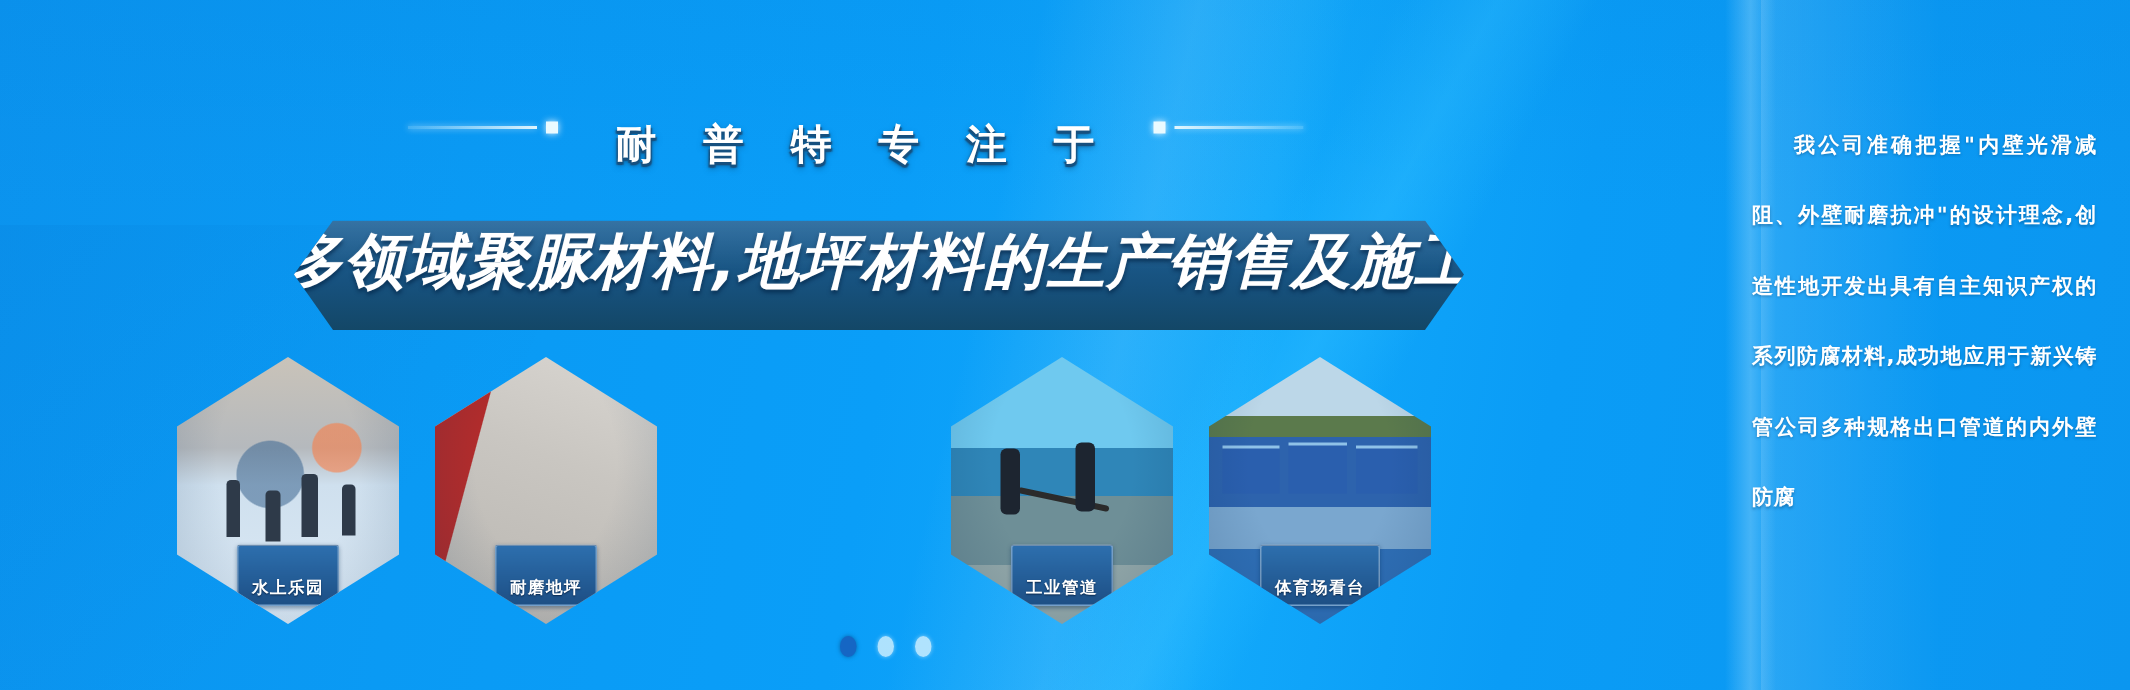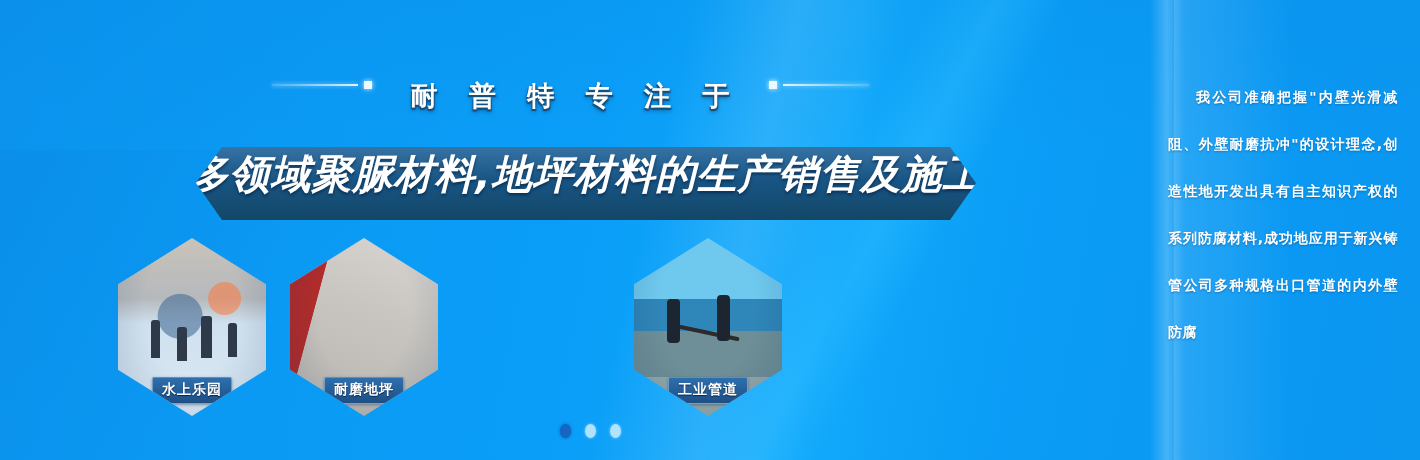--- a/index.html
+++ b/index.html
@@ -100,23 +100,23 @@
   }
   .hex .ph{ position:absolute; inset:0; }
   .hex .vign{
     position:absolute; inset:0;
     background:radial-gradient(ellipse at 50% 40%, rgba(0,0,0,0) 45%, rgba(0,40,80,0.18) 100%);
   }
   .hex-label{
     position:absolute; left:50%; bottom:12px; transform:translateX(-50%);
     background:linear-gradient(180deg,#2d6fae,#1d4f85);
     border:1px solid rgba(255,255,255,0.35);
-    color:#fff; font-size:14px; font-weight:bold;
+    color:#fff; font-size:11px; font-weight:bold;
     letter-spacing:1px; white-space:nowrap;
-    padding:3px 9px 4px; border-radius:2px;
+    padding:20px 9px 4px; border-radius:2px;
     text-shadow:0 1px 1px rgba(0,25,55,0.8);
     box-shadow:0 1px 3px rgba(0,40,80,0.4);
     text-align:center;
   }
 
   
   .ph-water{
     background:
       radial-gradient(circle at 72% 34%, rgba(255,120,60,0.55) 0 16px, rgba(255,120,60,0) 17px),
       radial-gradient(circle at 42% 44%, rgba(70,110,150,0.6) 0 22px, rgba(70,110,150,0) 23px),
@@ -229,20 +229,29 @@
     <div class="hex" style="left:516px;">
       <div class="ph ph-roof">
         <span class="hose"></span>
         <span class="w1"></span>
         <span class="w2"></span>
       </div>
       <div class="vign"></div>
       <div class="hex-label">工业管道</div>
     </div>
 
+    <div class="hex" style="left:688px;">
+      <div class="ph ph-stand">
+        <span class="seat" style="left:6%;top:33%;width:26%;height:18%;"></span>
+        <span class="seat" style="left:36%;top:32%;width:26%;height:19%;"></span>
+        <span class="seat" style="left:66%;top:33%;width:28%;height:18%;"></span>
+      </div>
+      <div class="vign"></div>
+      <div class="hex-label">体育场看台</div>
+    </div>
 
 
   </div>
 
   <div id="side-text">我公司准确把握"内壁光滑减阻、外壁耐磨抗冲"的设计理念,创造性地开发出具有自主知识产权的系列防腐材料,成功地应用于新兴铸管公司多种规格出口管道的内外壁防腐</div>
 
   <div id="dots">
     <span class="dot-item active"></span>
     <span class="dot-item idle"></span>
     <span class="dot-item idle"></span>

